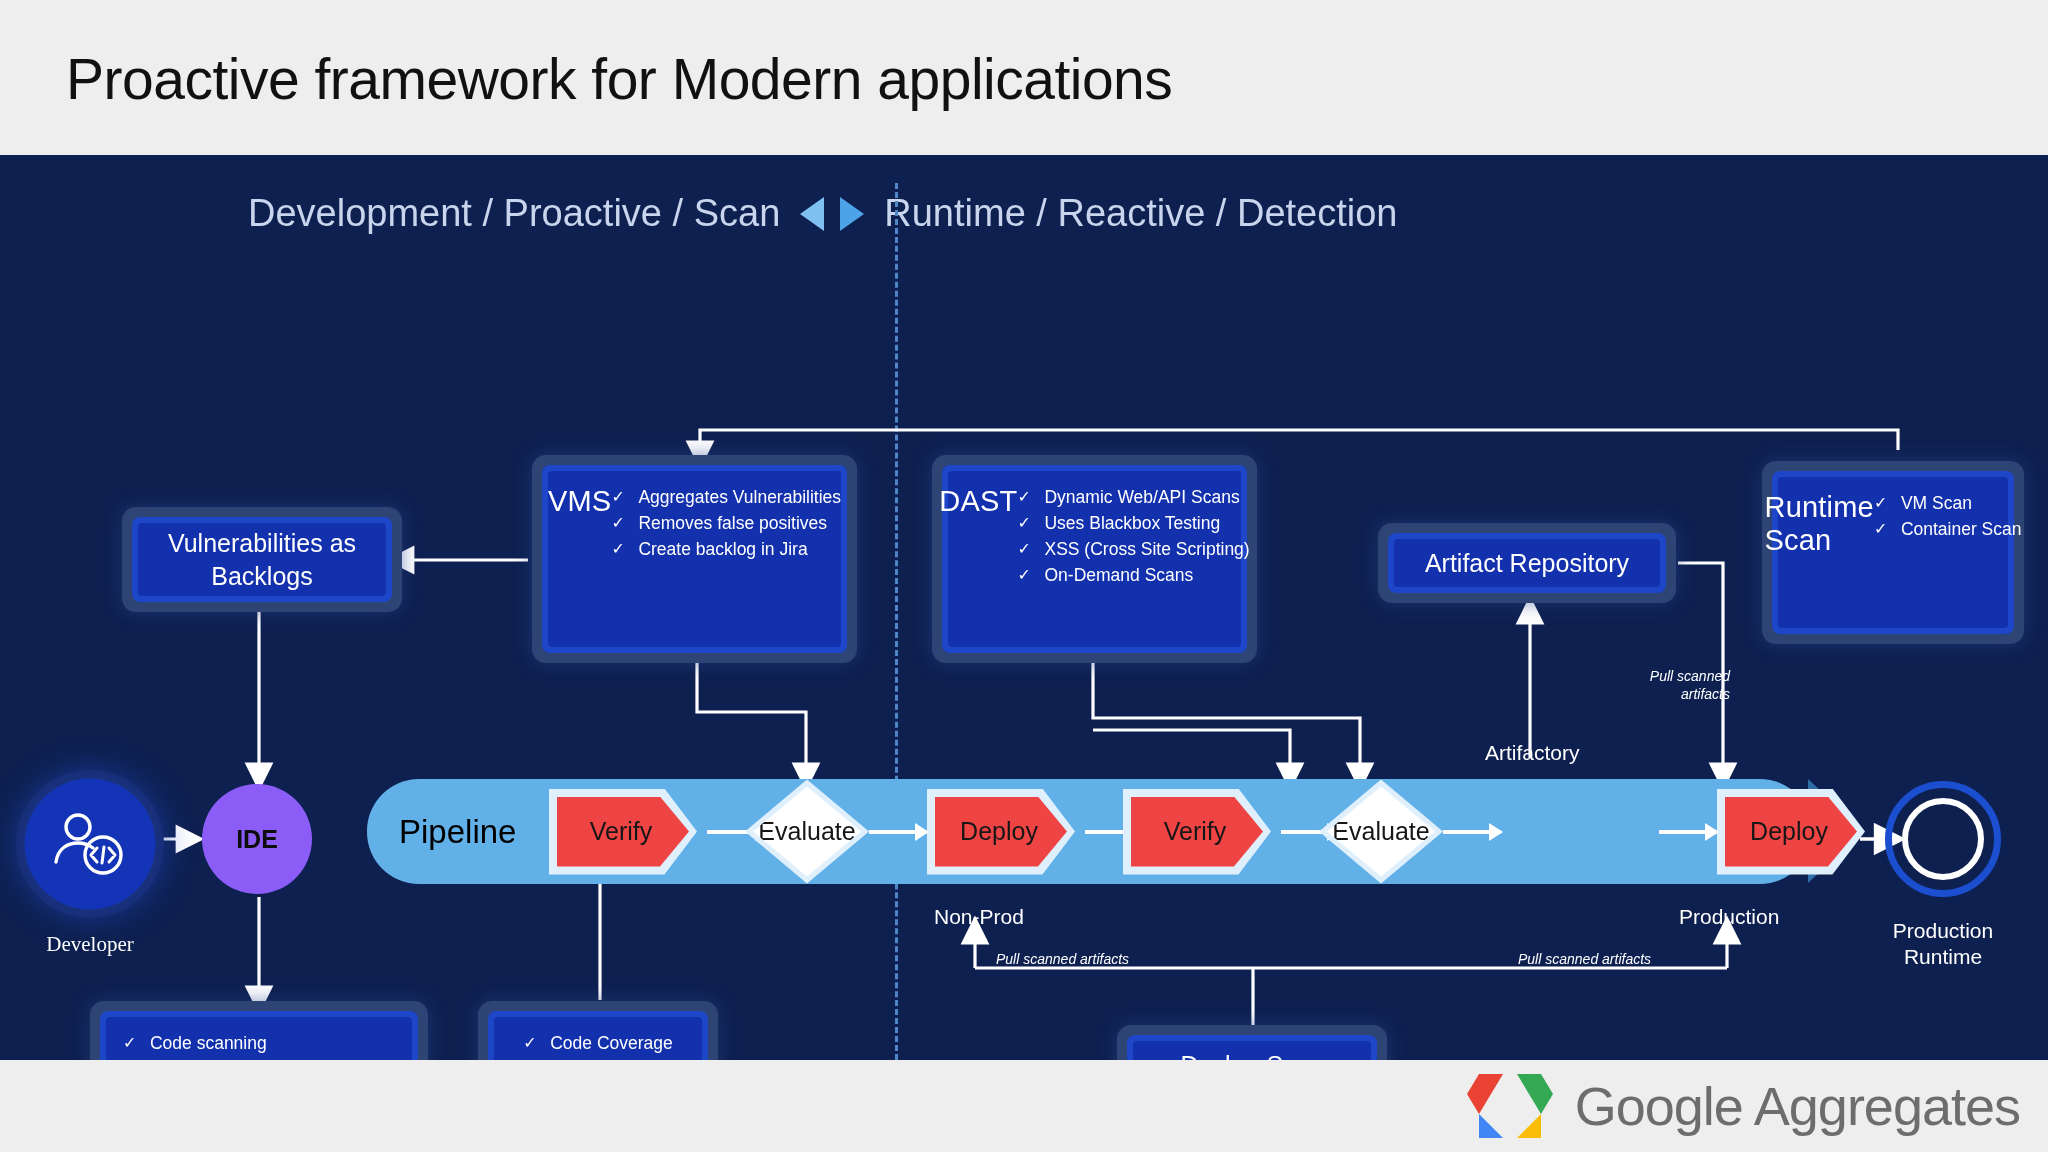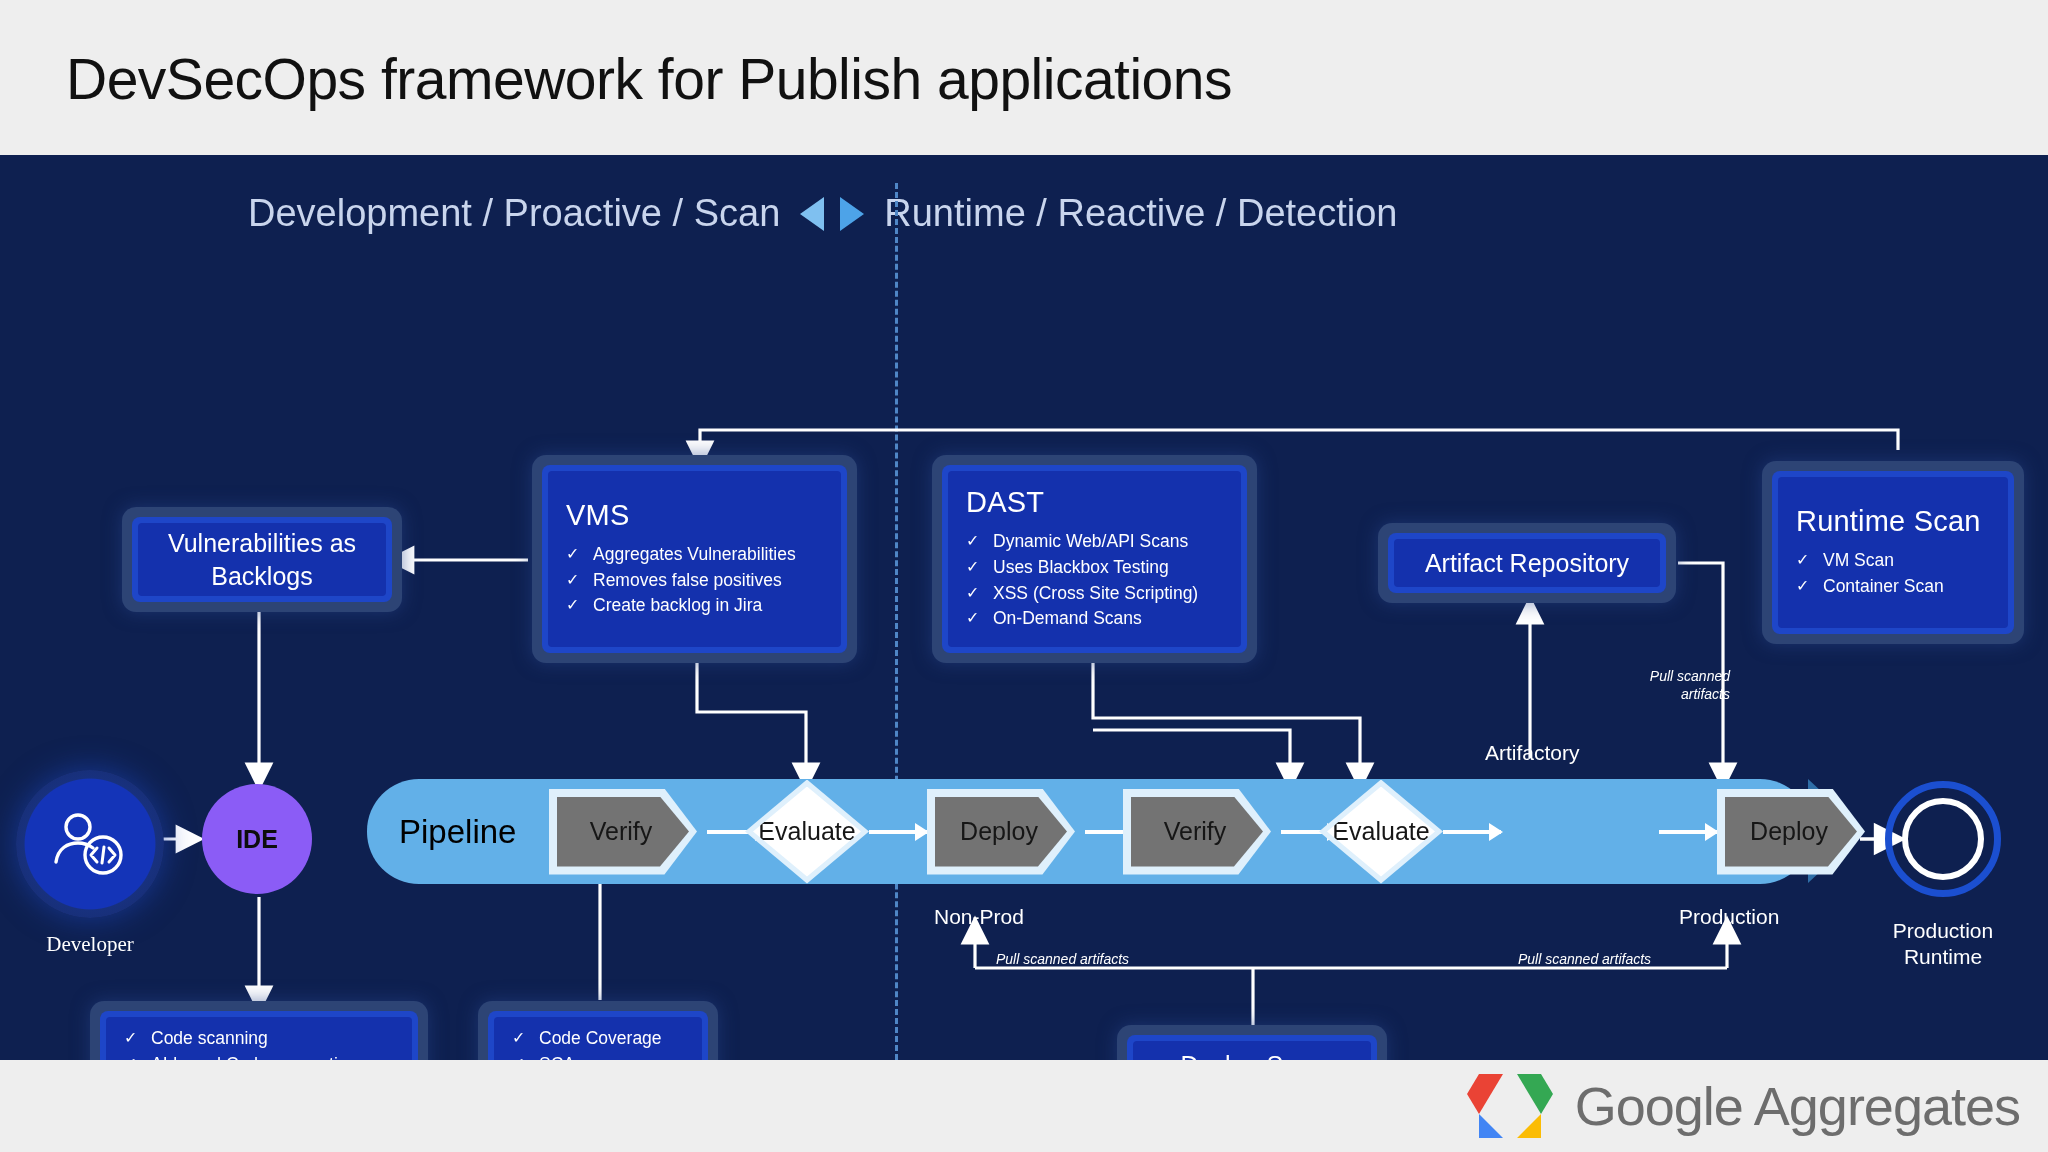--- a/index.html
+++ b/index.html
@@ -57,21 +57,21 @@
     background: #1e46c8;
     border-radius: 8px;
     width: 100%; height: 100%;
     padding: 6px;
   }
   .card > .inner > .face {
     background: #1431ad;
     border-radius: 4px;
     width: 100%; height: 100%;
     padding: 14px 18px;
-    display: flex; flex-direction: column; justify-content: center;
+    display: flex; flex-direction: row; justify-content: center;
   }
   .card.center > .inner > .face { align-items: center; }
   .card .title {
     color: #ffffff; font-size: 29px; font-weight: 400; margin-bottom: 10px;
     letter-spacing: 0.2px;
   }
   .card ul { list-style: none; }
   .card li {
     color: #ffffff; font-size: 17.5px; line-height: 1.48;
     display: flex; gap: 13px; white-space: nowrap;
@@ -101,21 +101,21 @@
     color: #161616; font-size: 25px; white-space: nowrap;
   }
   
   .node.hex {
     width: 148px; height: 86px;
     background: #dff0fc;
     clip-path: polygon(0 0, 78% 0, 100% 50%, 78% 100%, 0 100%);
   }
   .node.hex .lbl {
     position: absolute; left: 0; top: 0; width: 132px; height: 70px;
-    margin: 8px; background: #737373;
+    margin: 8px; background: #ef4444;
     clip-path: polygon(0 0, 78% 0, 100% 50%, 78% 100%, 0 100%);
     display: flex; align-items: center; justify-content: center;
   }
   
   .node.dia {
     width: 124px; height: 104px; background: #dff0fc;
     clip-path: polygon(50% 0, 100% 50%, 50% 100%, 0 50%);
   }
   .node.dia .lbl {
     position: absolute; left: 8px; top: 7px; width: 108px; height: 90px;
@@ -183,21 +183,21 @@
   }
   .gd-text { font-size: 54px; color: #6d6d6d; letter-spacing: -1px; white-space: nowrap; }
   .gd-text b { font-weight: 400; }
 </style>
 </head>
 <body>
 
 <div id="stage">
 
   <div class="header-band">
-    <div class="page-title">DevSecOps framework for Publish applications</div>
+    <div class="page-title">Proactive framework for Modern applications</div>
   </div>
 
   <div class="canvas">
 
     <div class="subtitle">
       <span class="seg">Development / Proactive / Scan</span>
       <span class="tri-wrap">
         <span class="tri-l"></span>
         <span class="tri-r"></span>
       </span>

